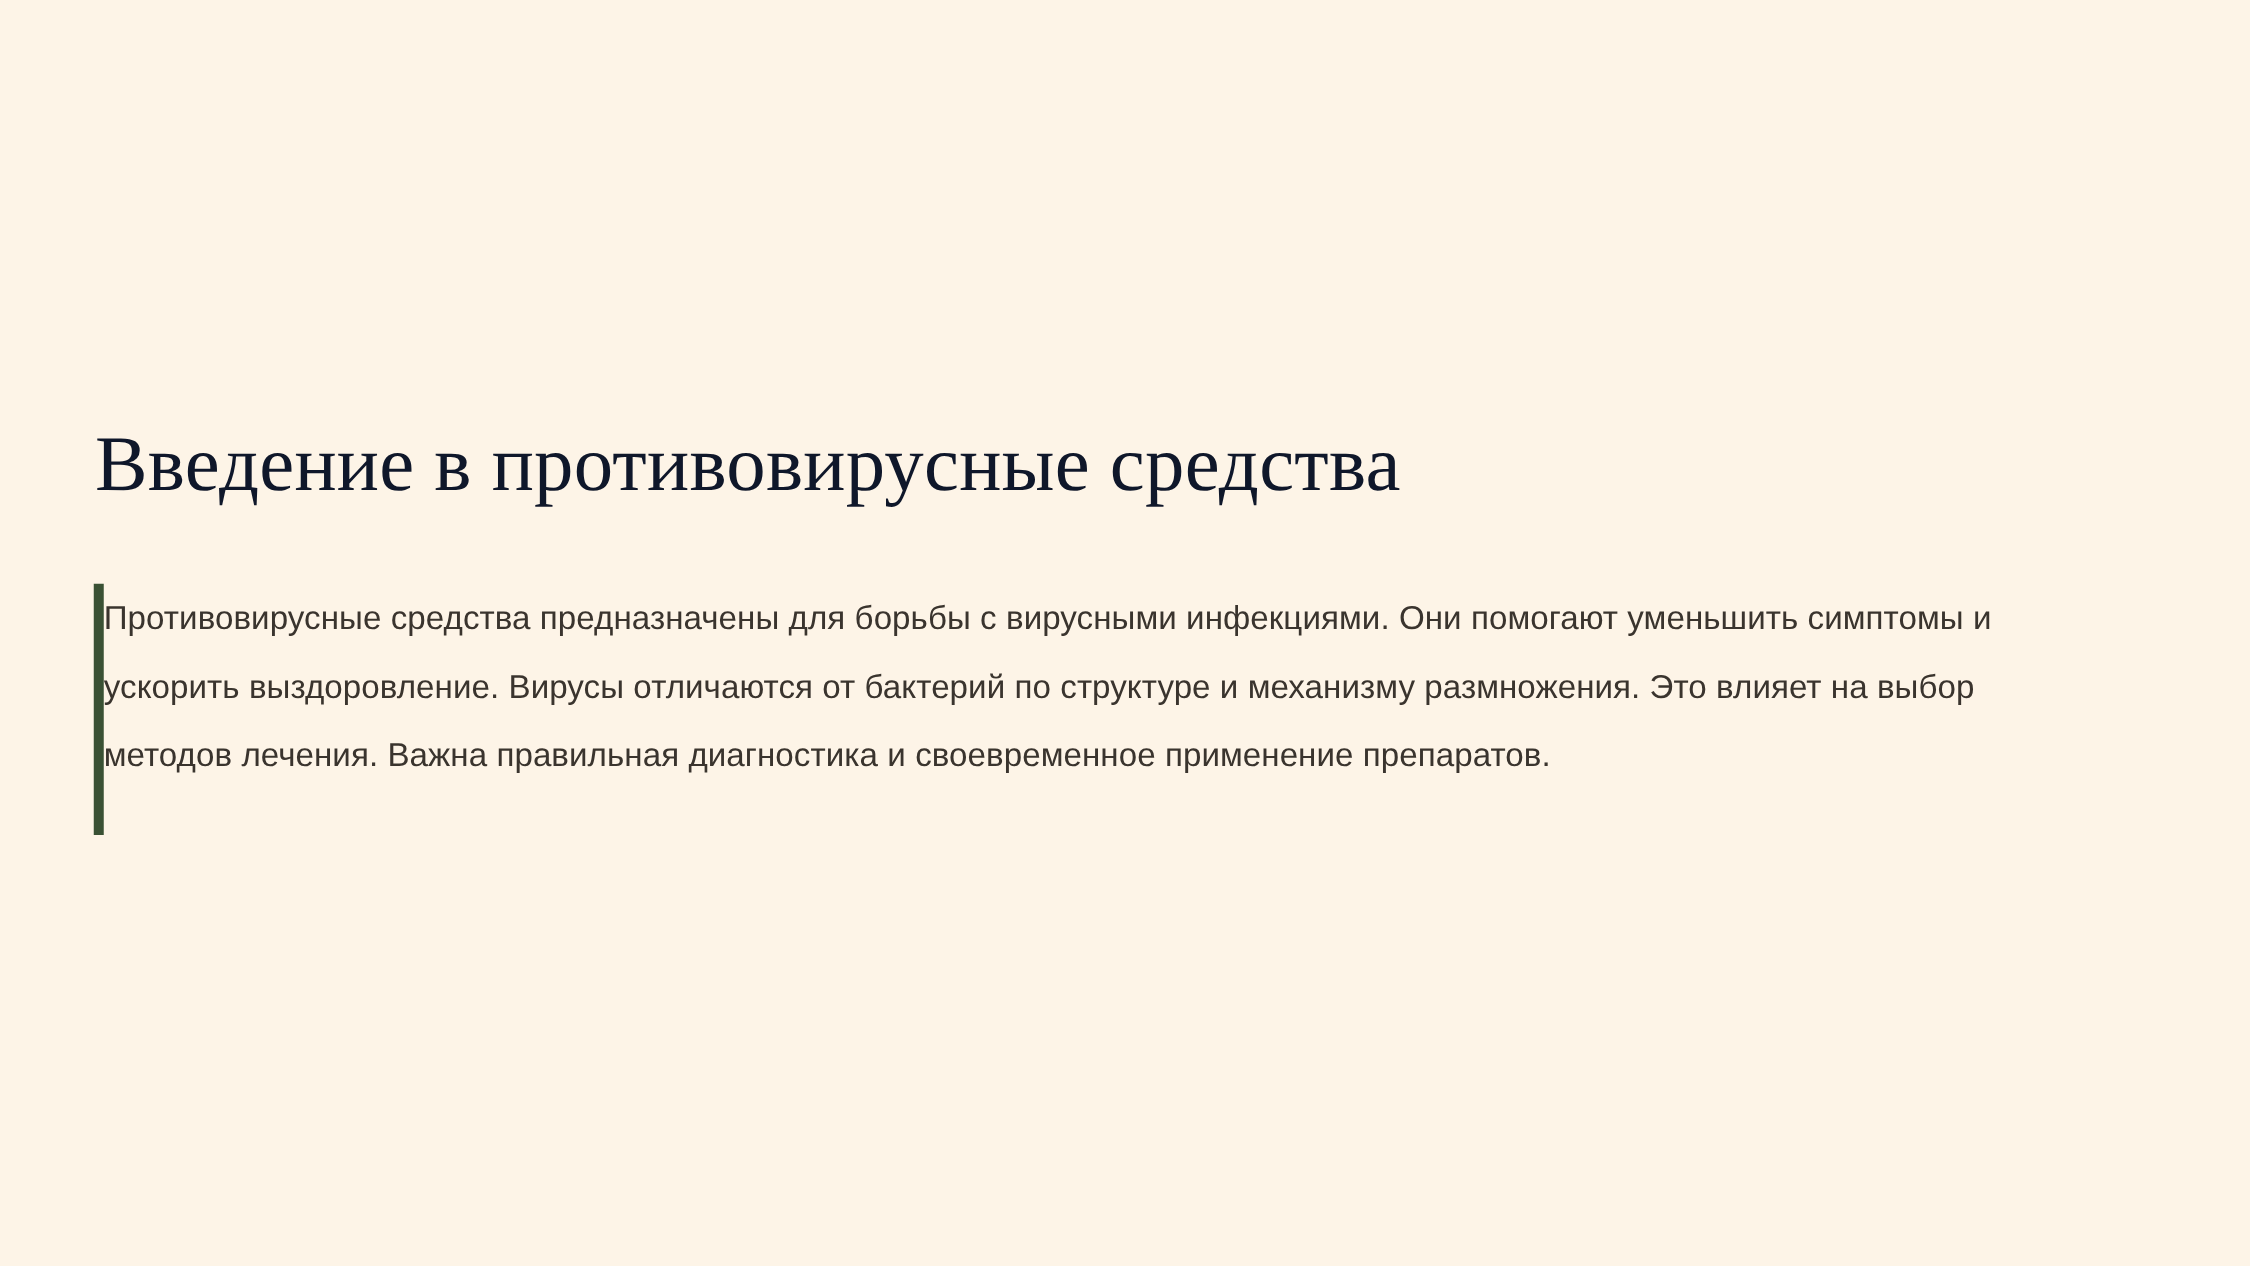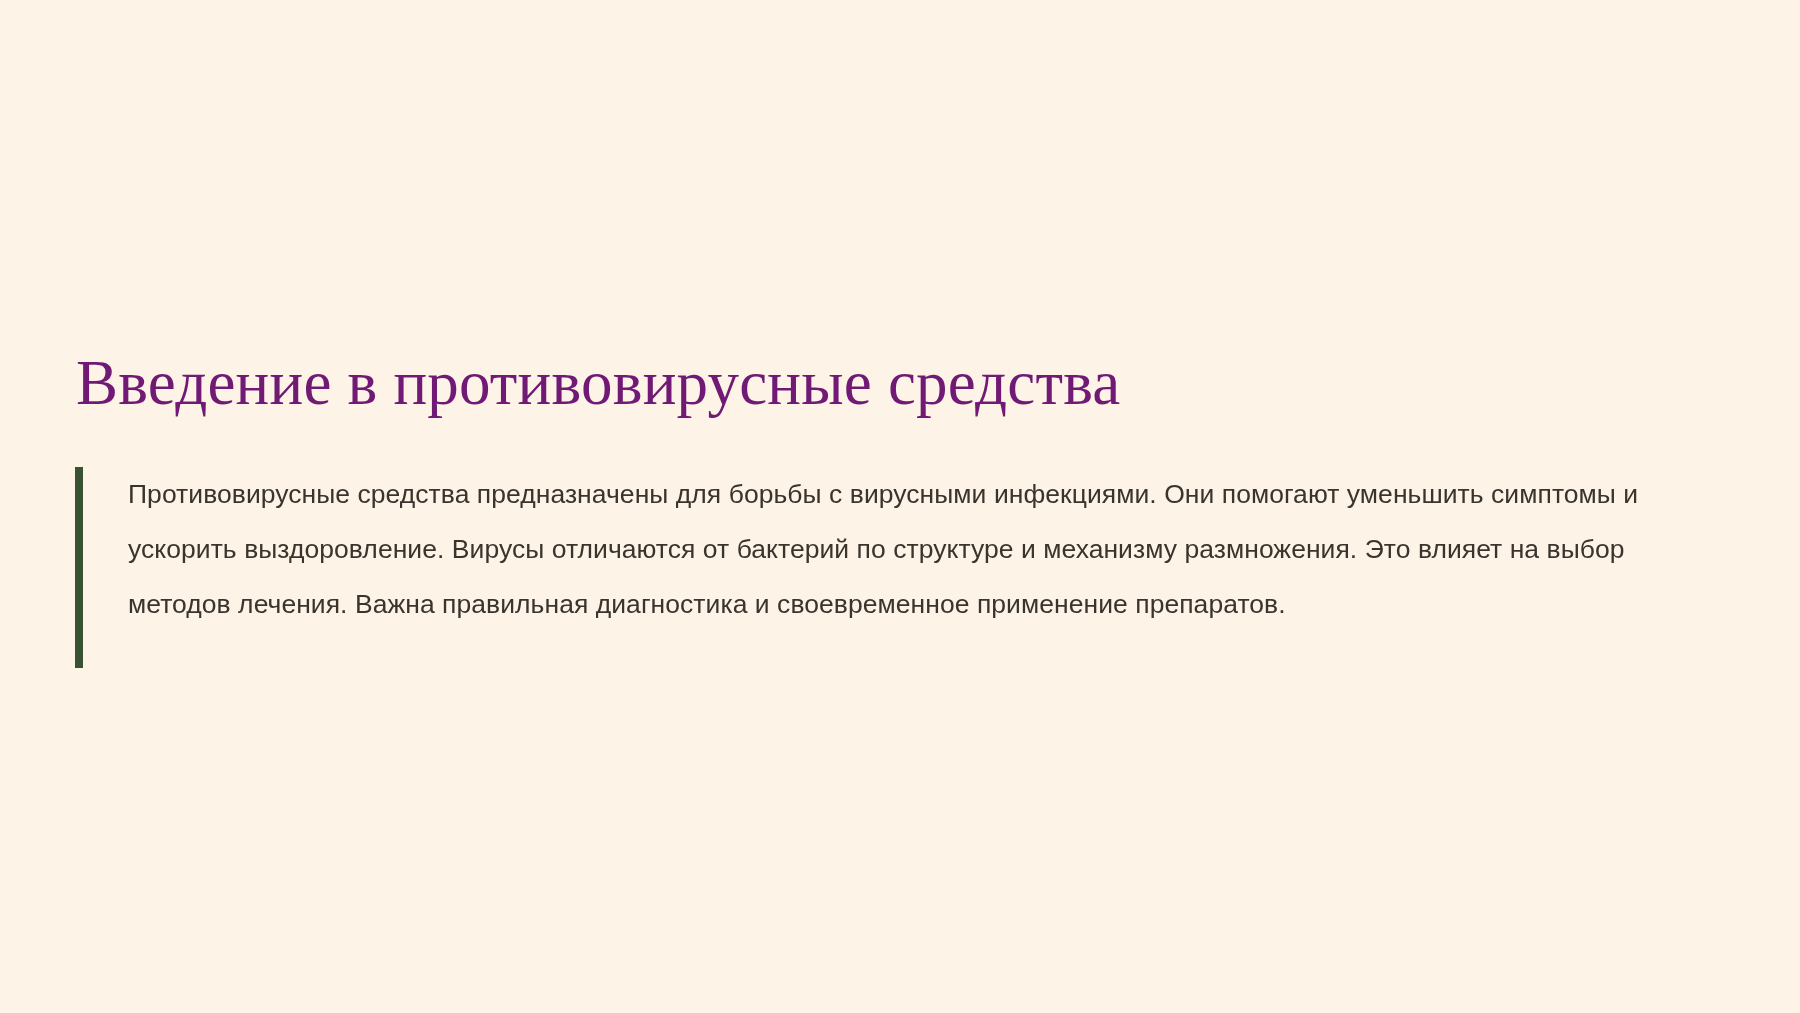--- a/index.html
+++ b/index.html
@@ -20,29 +20,29 @@
     width: 1800px;
     height: 1013px;
     background: #fdf4e7;
     box-sizing: border-box;
   }
 
   
   #slide-heading {
     position: absolute;
     left: 76px;
-    top: 352px;
+    top: 340px;
     width: 1640px;
     margin: 0;
     font-family: "Liberation Serif", "DejaVu Serif", serif;
     font-weight: 400;
     font-size: 63px;
     line-height: 1.0;
     letter-spacing: 0.2px;
-    color: #701a75;
+    color: #0f172a;
     white-space: nowrap;
   }
 
   
   #body-block {
     position: absolute;
     left: 75px;
     top: 467px;
     width: 1660px;
     display: flex;
@@ -52,21 +52,20 @@
   #accent-bar {
     flex: 0 0 auto;
     width: 8px;
     min-height: 201px;
     background: #3a5134;
     align-self: stretch;
   }
 
   #body-text-wrap {
     flex: 1 1 auto;
-    padding-left: 45px;
     box-sizing: border-box;
   }
 
   #body-paragraph {
     margin: 0;
     font-family: "Liberation Sans", "DejaVu Sans", sans-serif;
     font-weight: 400;
     font-size: 26.5px;
     line-height: 55px;
     color: #3a342e;

